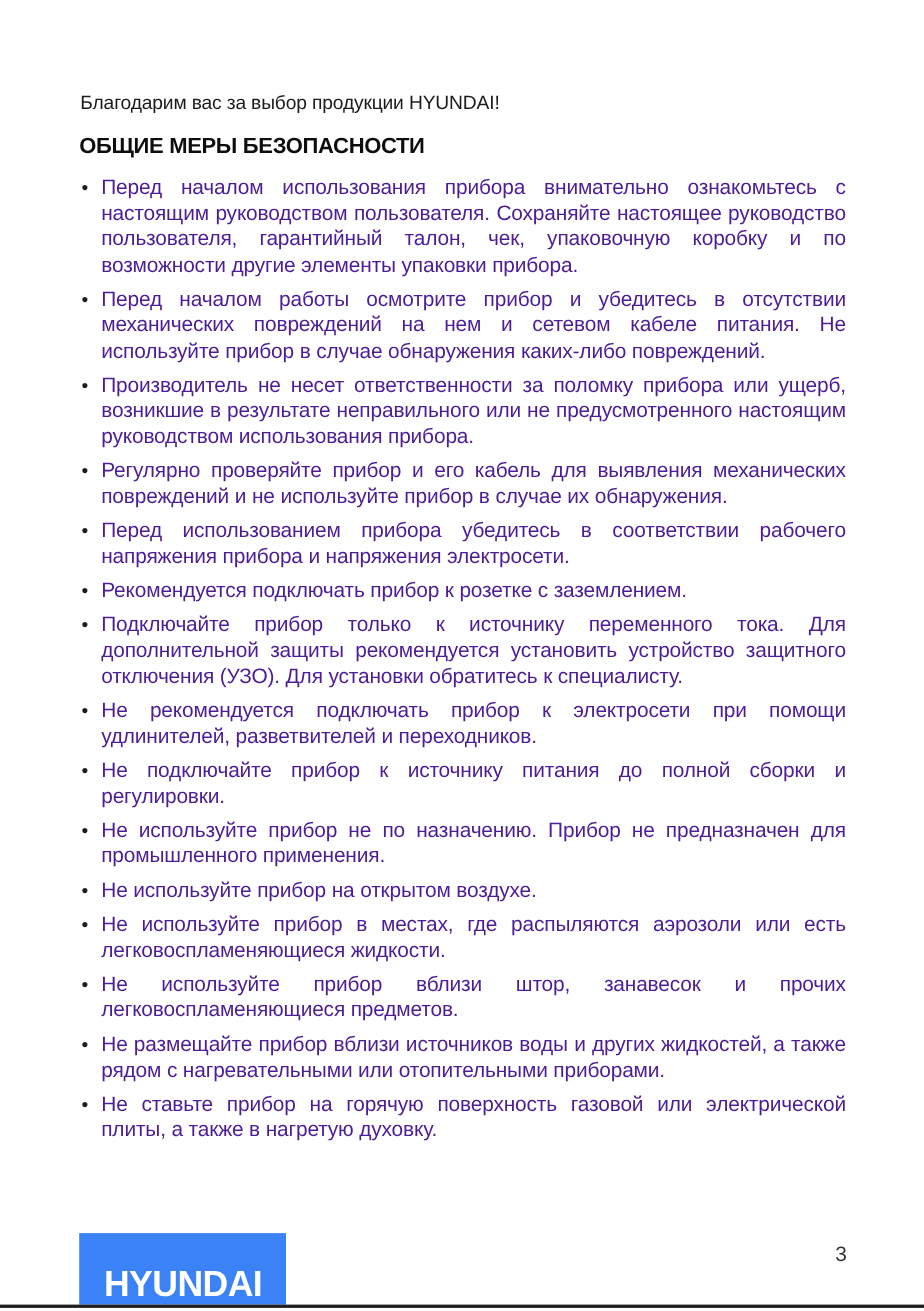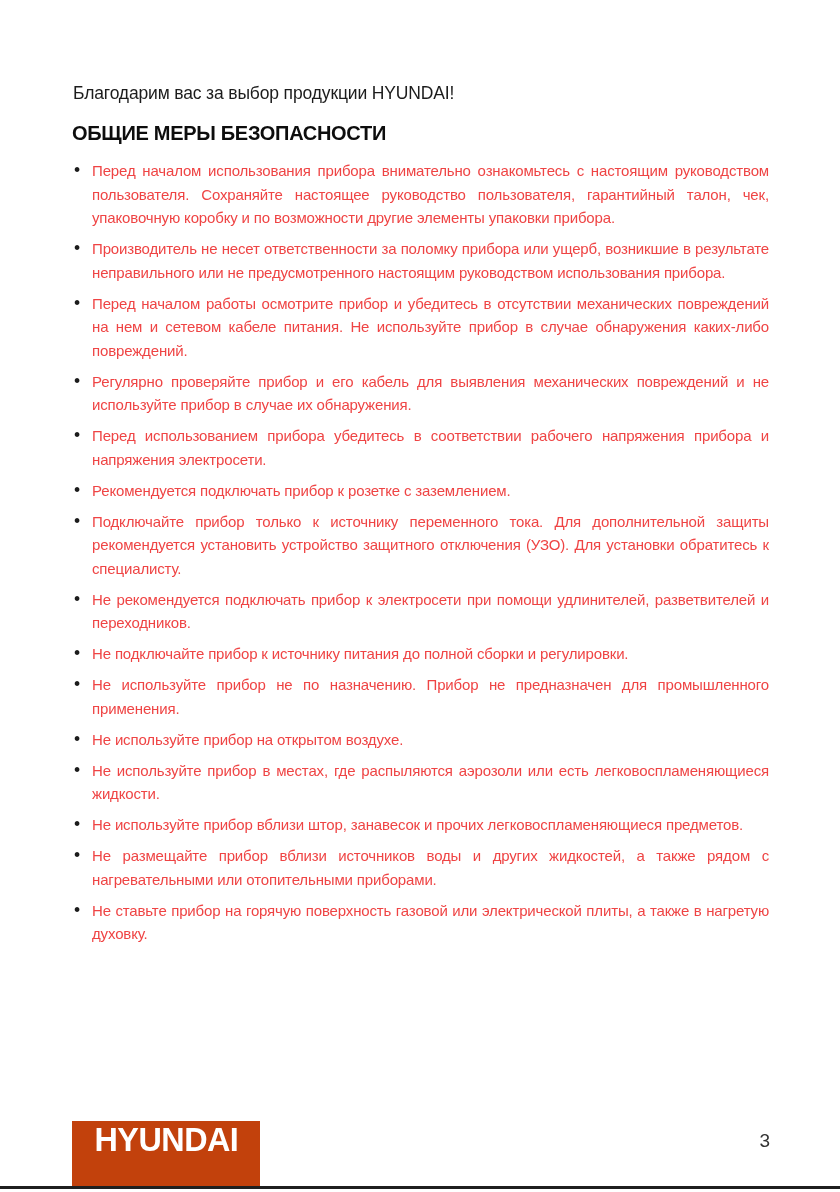--- a/index.html
+++ b/index.html
@@ -43,43 +43,43 @@
     top: 159px;
     width: 696px;
     margin: 0;
     padding: 0;
     list-style: none;
   }
   .bullet-list li {
     position: relative;
     padding-left: 19px;
     margin-bottom: 7.5px;
-    font-size: 15px;
+    font-size: 19px;
     line-height: 23.5px;
     letter-spacing: -0.15px;
     text-align: justify;
-    color: #ef4444;
+    color: #4c1d95;
   }
   .bullet-list li::before {
     content: "\2022";
     position: absolute;
     left: 1px;
     top: 0;
     font-size: 17.5px;
     color: #1c1c1c;
   }
   .logo-box {
     position: absolute;
     left: 72px;
     top: 1121px;
     width: 188px;
     height: 65px;
-    background: #c2410c;
+    background: #3b82f6;
     display: flex;
-    align-items: flex-start;
+    align-items: flex-end;
     justify-content: center;
   }
   .logo-text {
     color: #ffffff;
     font-weight: bold;
     font-size: 33px;
     letter-spacing: -0.5px;
     transform: scaleX(0.98);
     white-space: nowrap;
   }
@@ -103,22 +103,22 @@
 <body>
 
 <div class="page">
 
   <p class="intro">Благодарим вас за выбор продукции HYUNDAI!</p>
 
   <h1 class="heading">ОБЩИЕ МЕРЫ БЕЗОПАСНОСТИ</h1>
 
   <ul class="bullet-list">
     <li>Перед началом использования прибора внимательно ознакомьтесь с настоящим руководством пользователя. Сохраняйте настоящее руководство пользователя, гарантийный талон, чек, упаковочную коробку и по возможности другие элементы упаковки прибора.</li>
+    <li>Перед началом работы осмотрите прибор и убедитесь в отсутствии механических повреждений на нем и сетевом кабеле питания. Не используйте прибор в случае обнаружения каких-либо повреждений.</li>
     <li>Производитель не несет ответственности за поломку прибора или ущерб, возникшие в результате неправильного или не предусмотренного настоящим руководством использования прибора.</li>
-    <li>Перед началом работы осмотрите прибор и убедитесь в отсутствии механических повреждений на нем и сетевом кабеле питания. Не используйте прибор в случае обнаружения каких-либо повреждений.</li>
     <li>Регулярно проверяйте прибор и его кабель для выявления механических повреждений и не используйте прибор в случае их обнаружения.</li>
     <li>Перед использованием прибора убедитесь в соответствии рабочего напряжения прибора и напряжения электросети.</li>
     <li>Рекомендуется подключать прибор к розетке с заземлением.</li>
     <li>Подключайте прибор только к источнику переменного тока. Для дополнительной защиты рекомендуется установить устройство защитного отключения (УЗО). Для установки обратитесь к специалисту.</li>
     <li>Не рекомендуется подключать прибор к электросети при помощи удлинителей, разветвителей и переходников.</li>
     <li>Не подключайте прибор к источнику питания до полной сборки и регулировки.</li>
     <li>Не используйте прибор не по назначению. Прибор не предназначен для промышленного применения.</li>
     <li>Не используйте прибор на открытом воздухе.</li>
     <li>Не используйте прибор в местах, где распыляются аэрозоли или есть легковоспламеняющиеся жидкости.</li>
     <li>Не используйте прибор вблизи штор, занавесок и прочих легковоспламеняющиеся предметов.</li>

